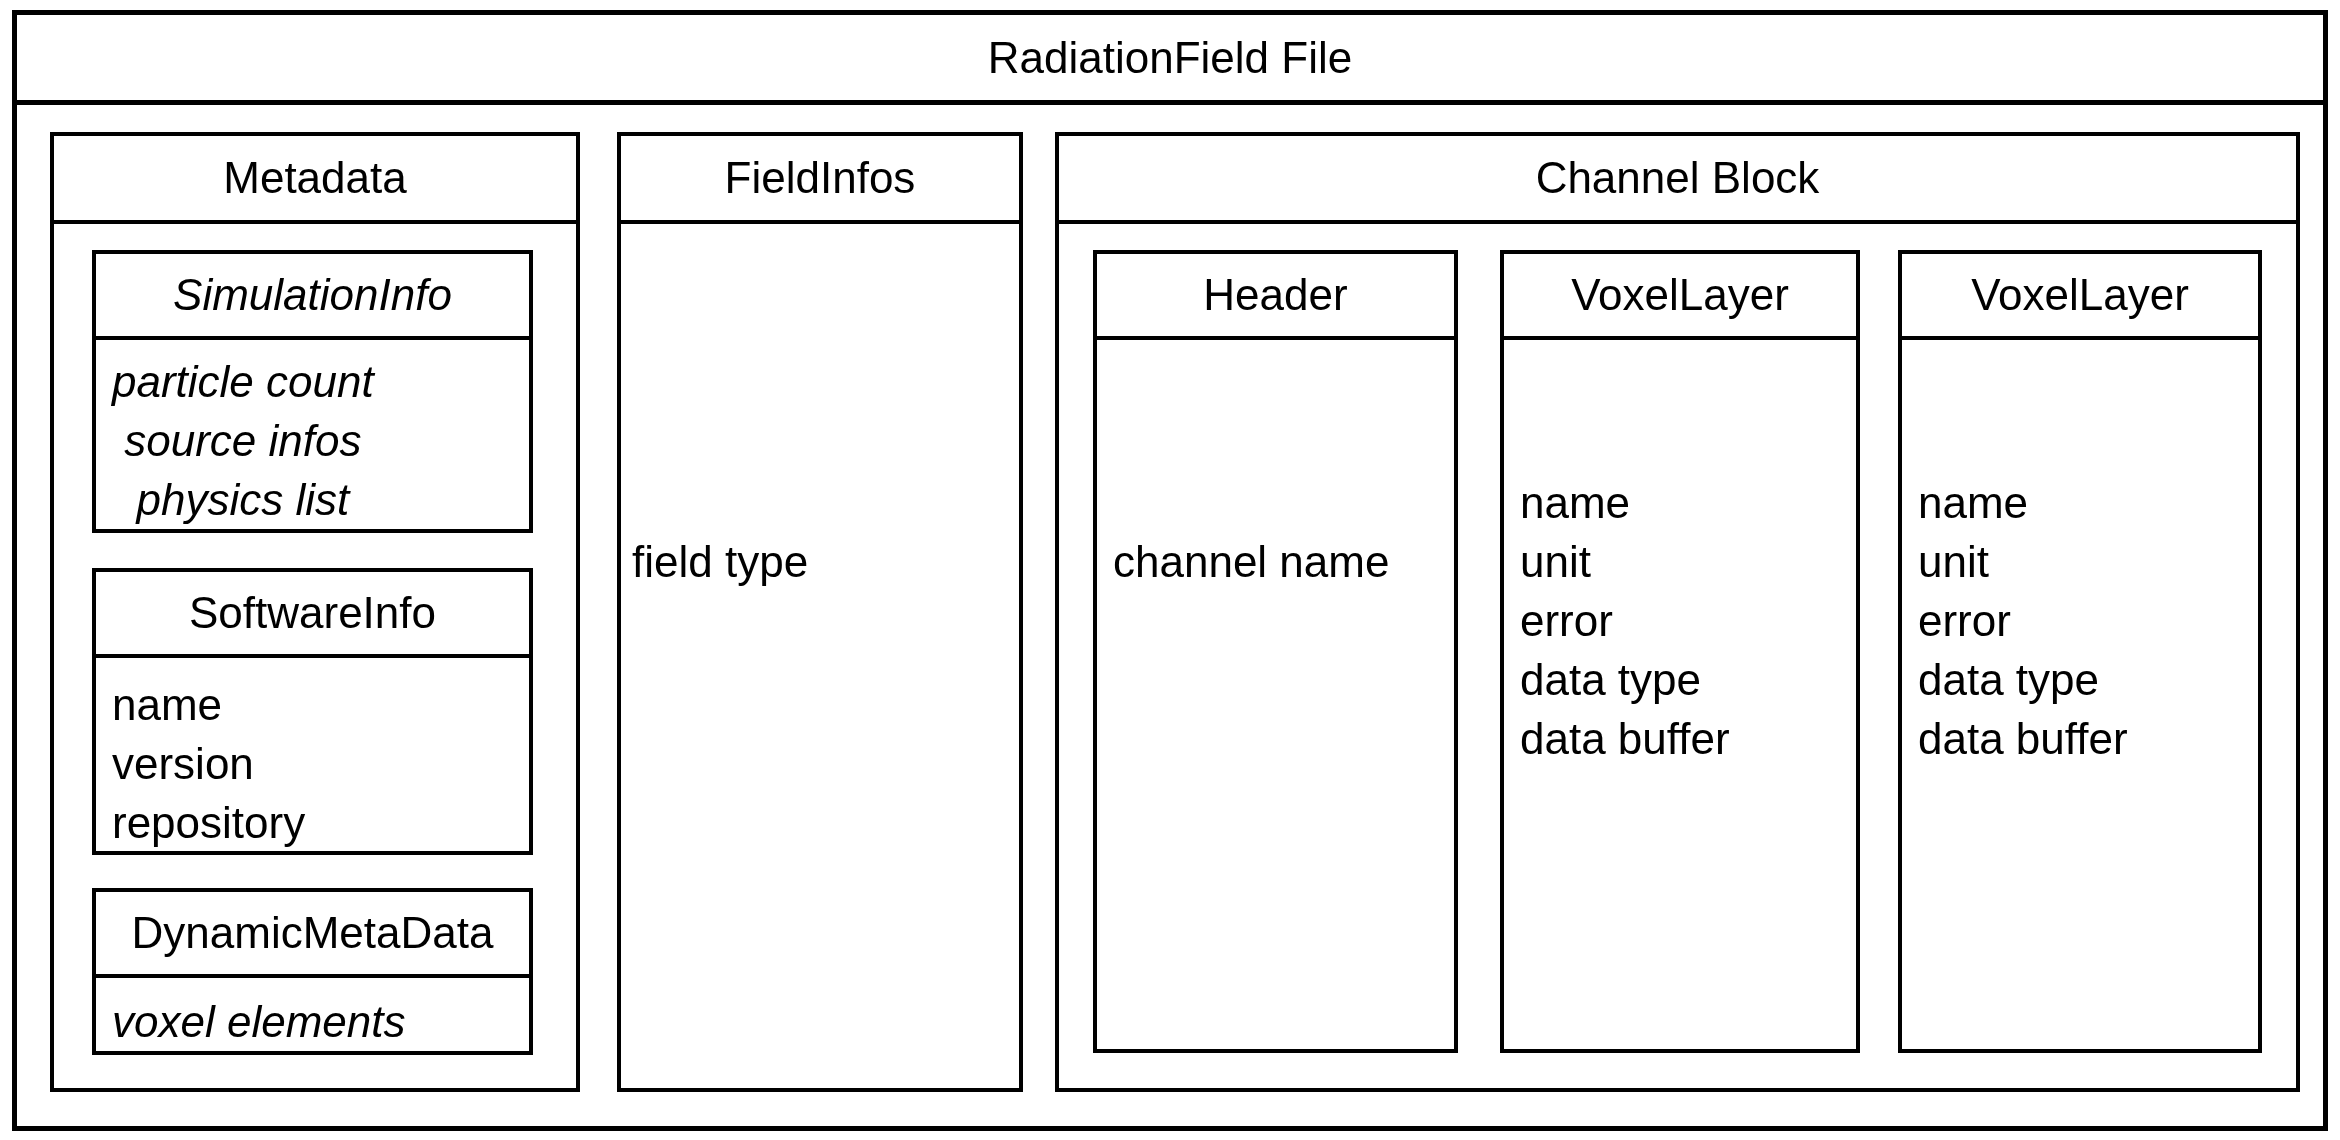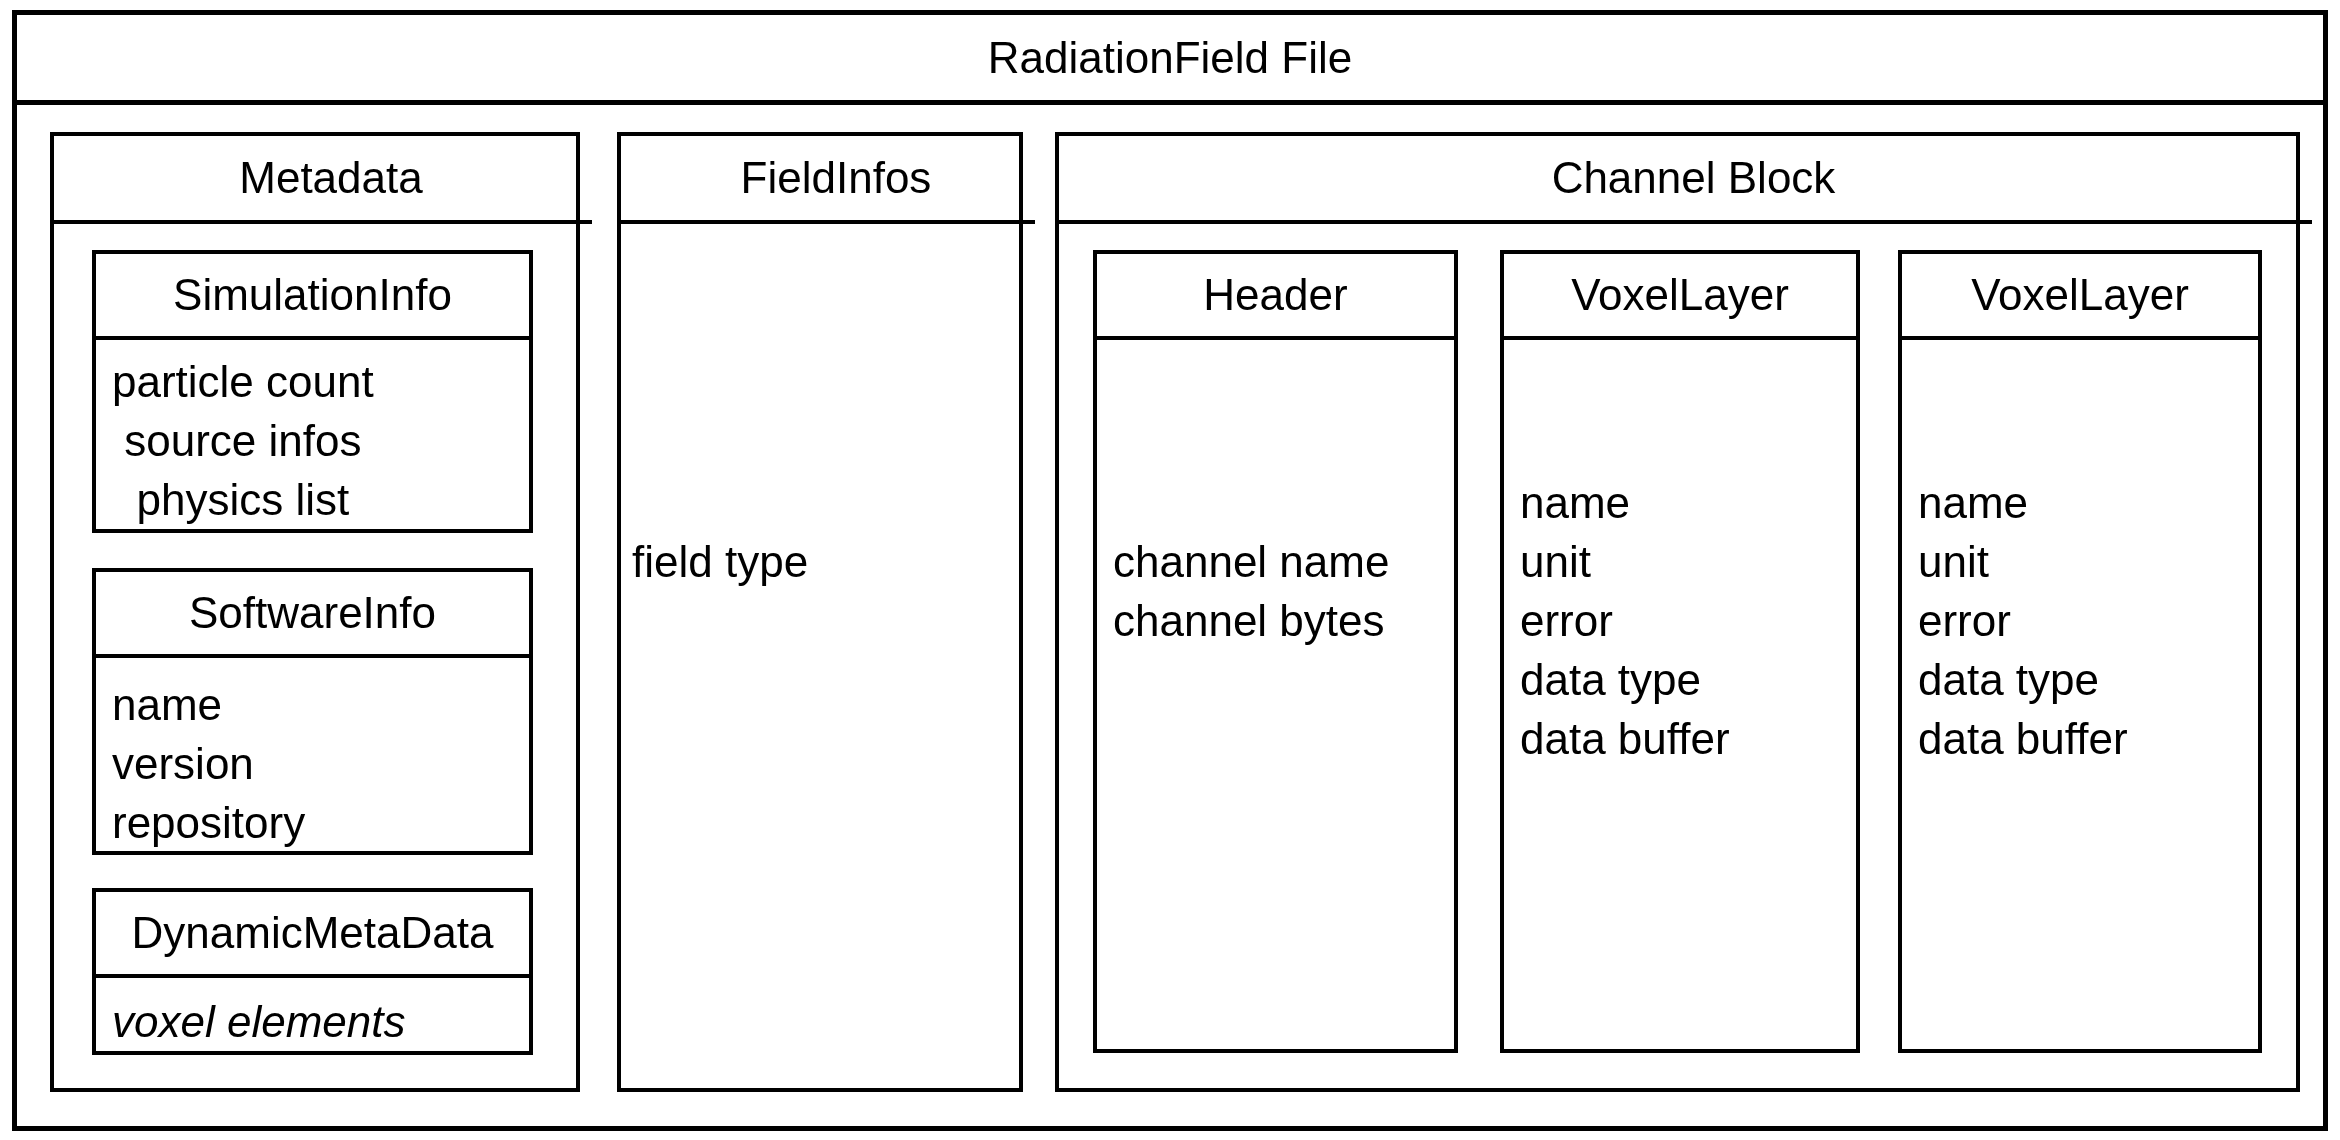--- a/index.html
+++ b/index.html
@@ -32,36 +32,36 @@
     display: flex; align-items: center; justify-content: center;
     box-sizing: content-box;
   }
   .box-title {
     position: absolute;
     left: 0; top: 0; width: 100%;
     display: flex; align-items: center; justify-content: center;
     border-bottom: 4px solid #000000;
     white-space: nowrap;
   }
-  .col > .box-title { height: 84px; padding-left: 16px; }
+  .col > .box-title { height: 84px; }
   .sub > .box-title { height: 82px; }
   .items {
     position: absolute;
     line-height: 59px;
     white-space: nowrap;
   }
   .italic { font-style: italic; }
 
   
   .col-metadata      { left: 33px;   top: 117px; width: 530px;  height: 960px; }
   .col-fieldinfos    { left: 600px;  top: 117px; width: 406px;  height: 960px; }
   .col-channelblock  { left: 1038px; top: 117px; width: 1245px; height: 960px; }
 
   
-  .sub-simulationinfo  { left: 38px; top: 114px; width: 441px; height: 283px; }
+  .sub-simulationinfo  { left: 38px; top: 114px; width: 441px; height: 283px; font-style: italic; }
   .sub-softwareinfo    { left: 38px; top: 432px; width: 441px; height: 287px; }
   .sub-dynamicmetadata { left: 38px; top: 752px; width: 441px; height: 167px; padding-left: 12px; }
   .sub-simulationinfo  .items { left: 16px; top: 98px; text-align: center; }
   .sub-softwareinfo    .items { left: 16px; top: 103px; }
   .sub-dynamicmetadata .items { left: 16px; top: 100px; }
 
   
   .col-fieldinfos .items { left: 11px; top: 396px; }
 
   
@@ -116,21 +116,20 @@
       </div>
     </div>
 
     <div class="box col col-channelblock">
       <div class="box-title">Channel Block</div>
 
       <div class="box sub sub-header">
         <div class="box-title">Header</div>
         <div class="items">
           <div>channel name</div>
-          <div>channel bytes</div>
         </div>
       </div>
 
       <div class="box sub sub-voxellayer1">
         <div class="box-title">VoxelLayer</div>
         <div class="items">
           <div>name</div>
           <div>unit</div>
           <div>error</div>
           <div>data type</div>

